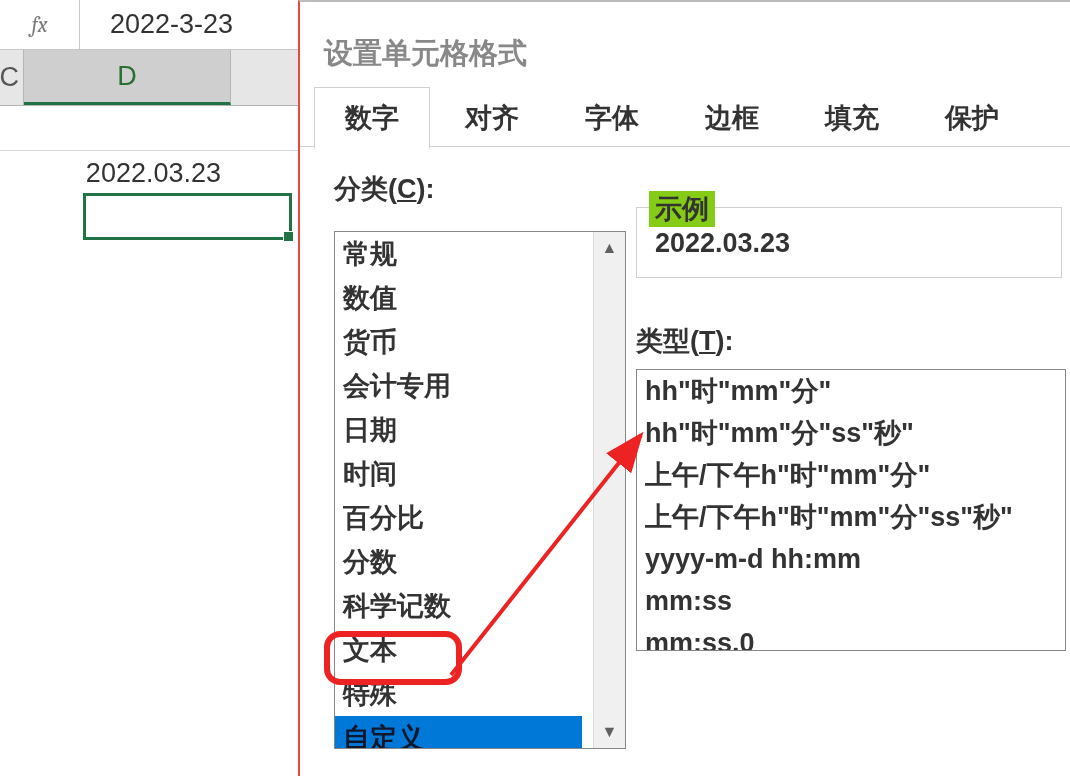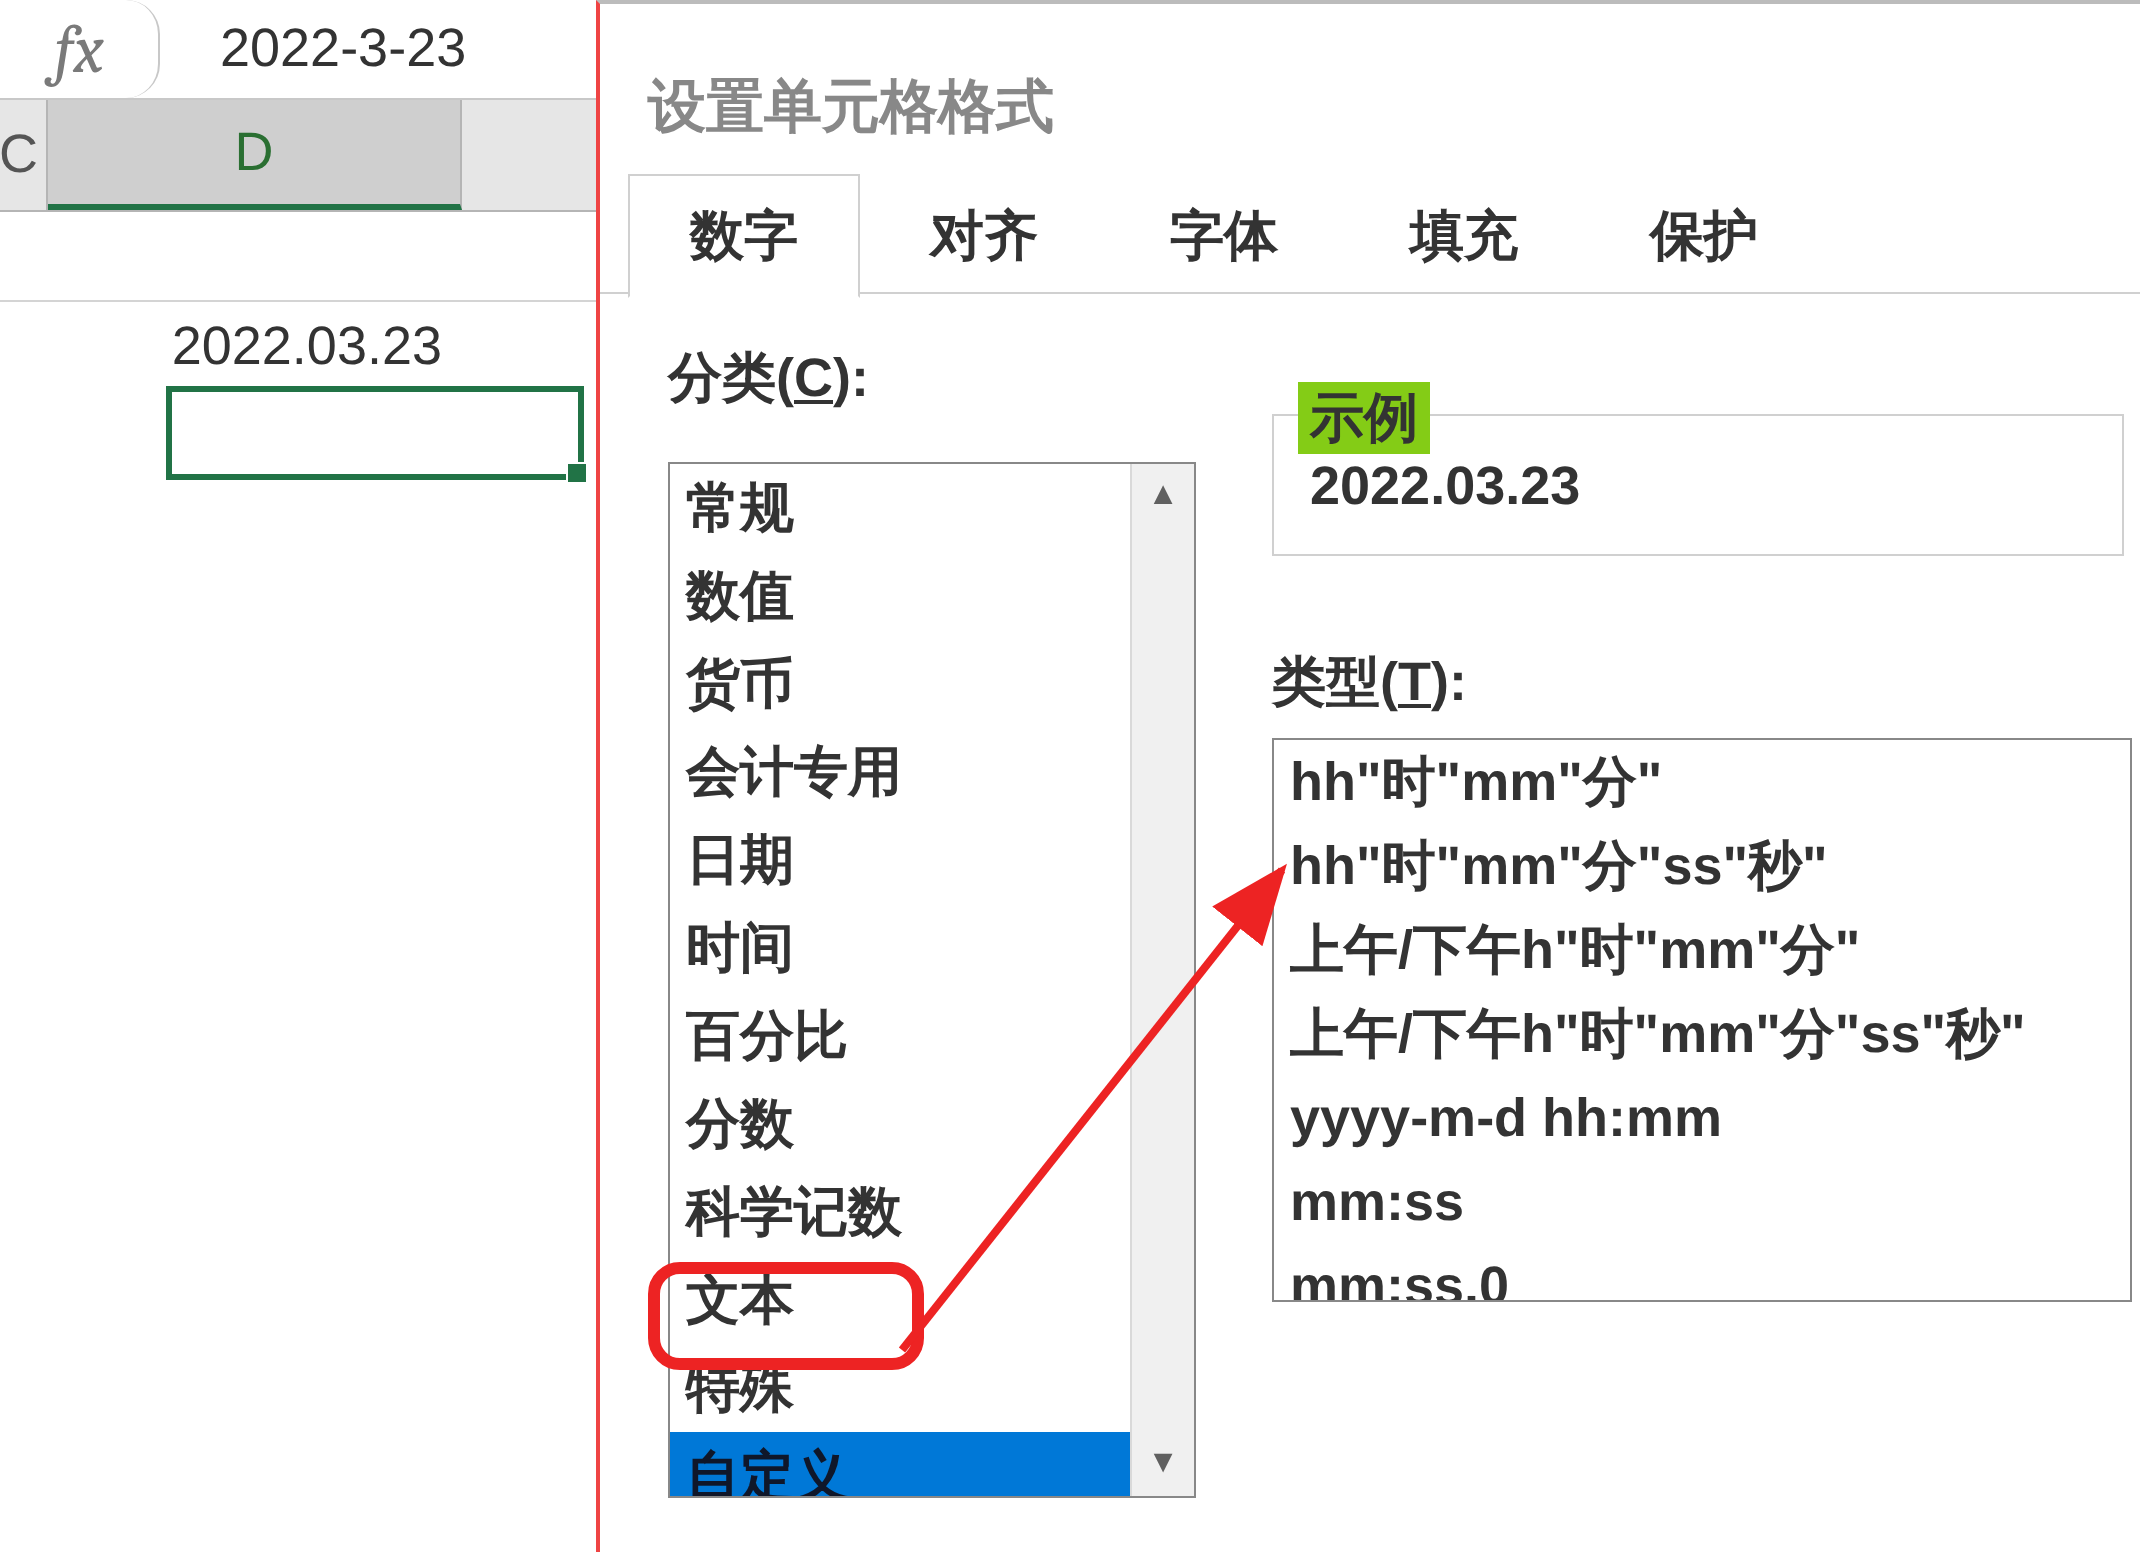--- a/index.html
+++ b/index.html
@@ -20,28 +20,27 @@
       align-items: center;
       border-bottom: 1px solid #c8c8c8;
       height: 50px;
       background: #fff;
     }
     .fx-label {
       width: 80px;
       text-align: center;
       font-style: italic;
       font-family: "Cambria", serif;
-      font-size: 34px;
+      font-size: 22px;
       color: #7a7a7a;
       border-right: 1px solid #c8c8c8;
       height: 100%;
       display: flex;
       align-items: center;
       justify-content: center;
-      border-radius: 17px;
     }
     .formula-value {
       padding-left: 30px;
       font-size: 27px;
       color: #333;
     }
     
     
     .sheet {
       position: relative;
@@ -158,21 +157,21 @@
       position: relative;
     }
     .category-label {
       font-size: 27px;
       color: #333;
       margin-bottom: 24px;
     }
     .category-label u { text-decoration: underline; }
     
     .category-list {
-      width: 264px;
+      width: 292px;
       height: 518px;
       border: 1px solid #888;
       background: #fff;
       position: relative;
       overflow: hidden;
     }
     .cat-item {
       padding: 2px 0 2px 8px;
       font-size: 27px;
       color: #333;
@@ -294,20 +293,21 @@
   </div>
 </div>
 <div class="selection-box"></div>
 
 <div class="dialog">
   <div class="dialog-title">设置单元格格式</div>
   <div class="tabs">
     <div class="tab active">数字</div>
     <div class="tab">对齐</div>
     <div class="tab">字体</div>
+    <div class="tab">边框</div>
     <div class="tab">填充</div>
     <div class="tab">保护</div>
   </div>
   <div class="dialog-body">
     <div class="category-label">
       <span>分类(</span><u>C</u><span>):</span>
     </div>
     <div class="category-list">
       <div class="cat-item">常规</div>
       <div class="cat-item">数值</div>

